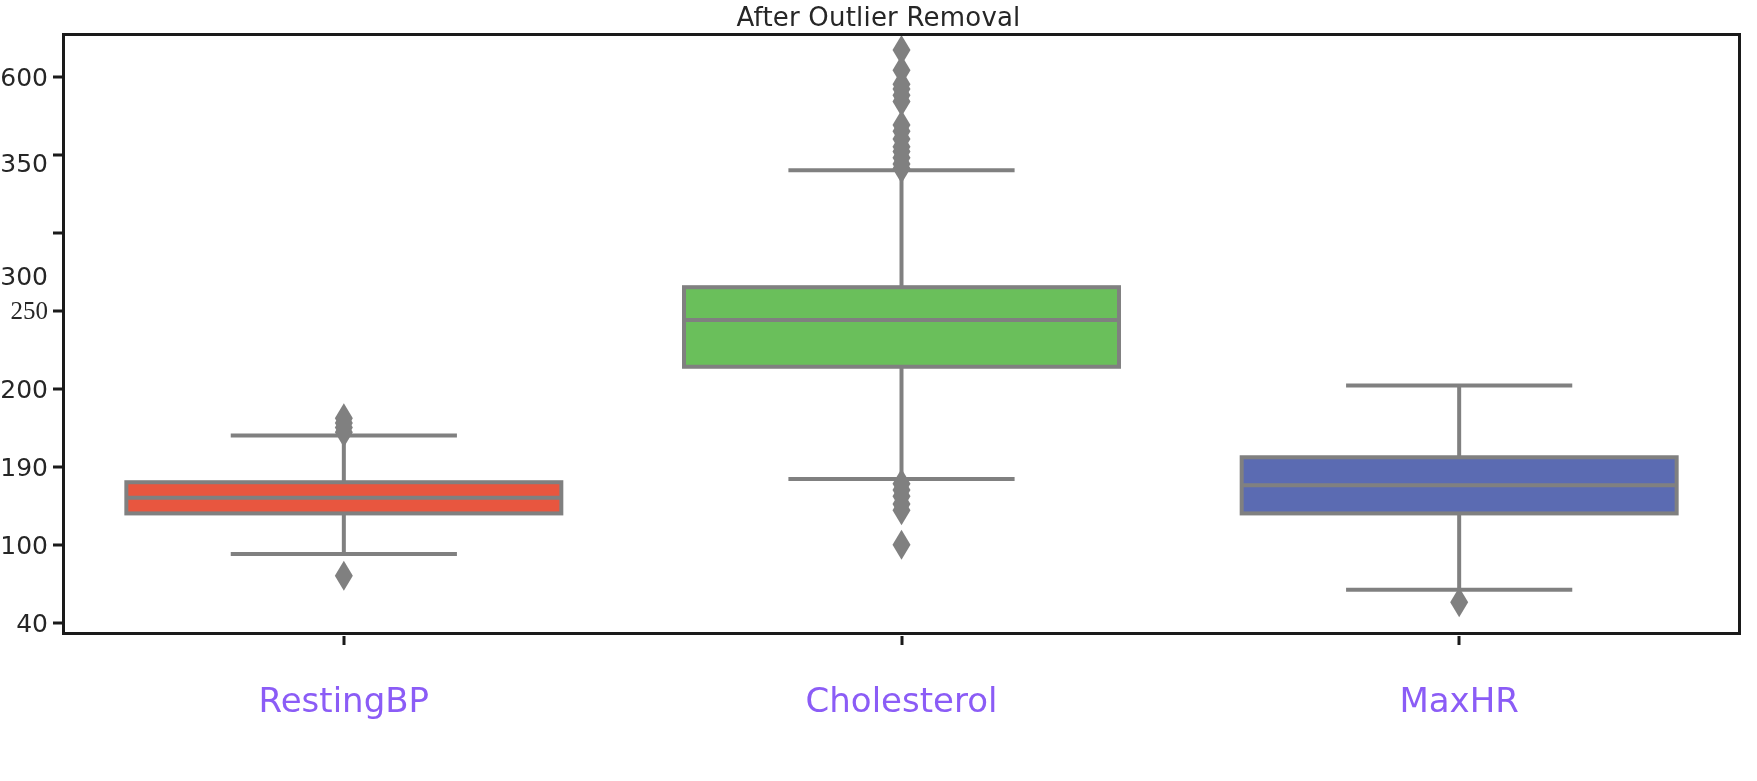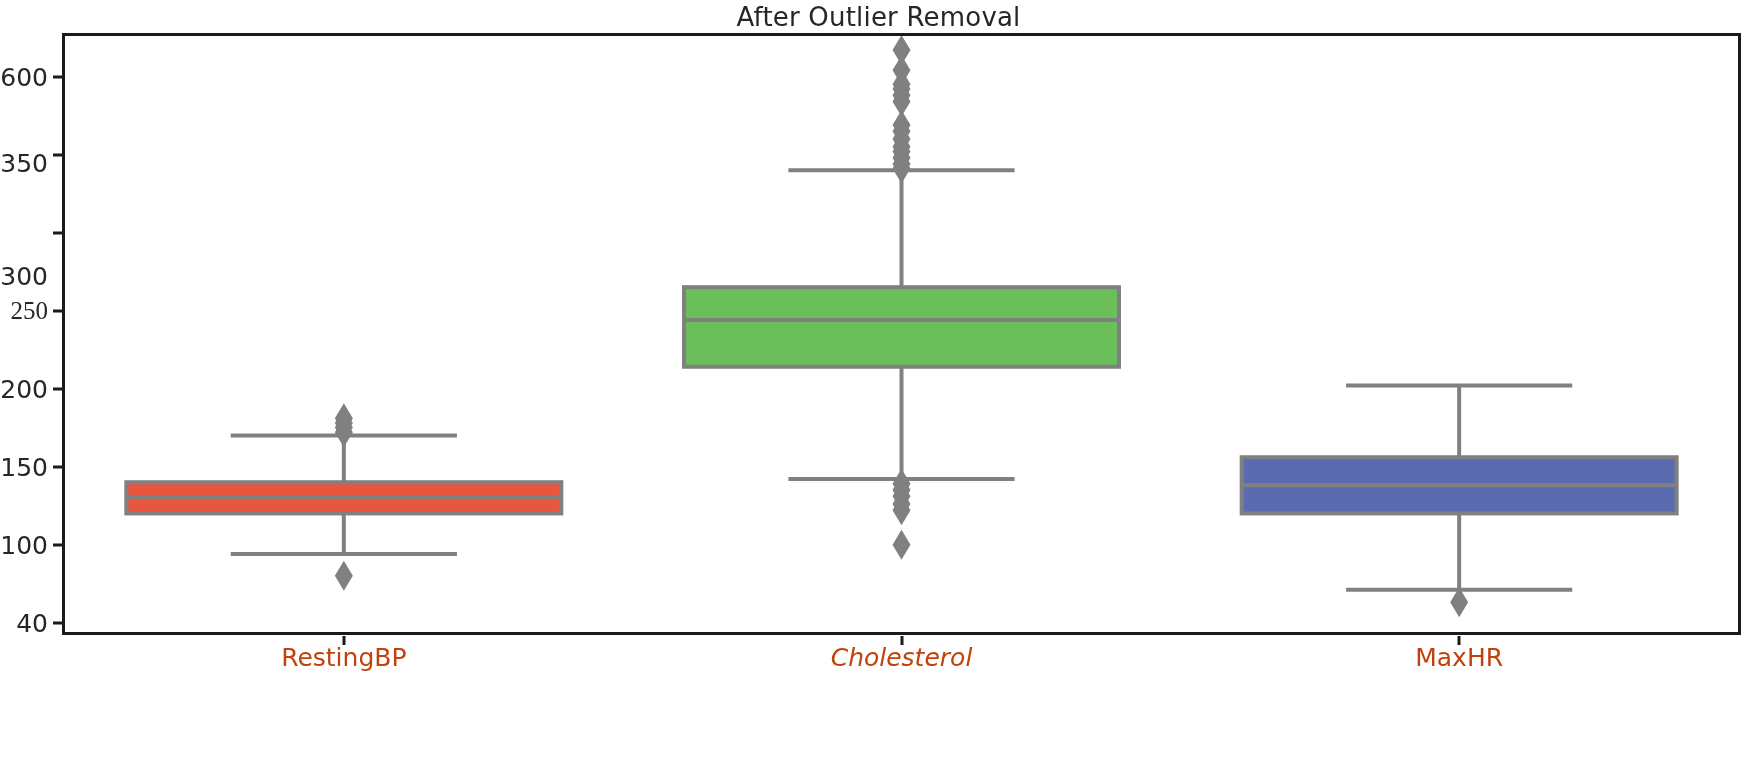--- a/index.html
+++ b/index.html
@@ -73,45 +73,46 @@
   }
   #xtick-labels {
     position: absolute;
     left: 62px;
     top: 643px;
     width: 1679px;
     height: 40px;
   }
   .xtick-label {
     position: absolute;
-    font-size: 25px;
-    color: #c2410c;
+    font-size: 34px;
+    color: #8b5cf6;
     transform: translateX(-50%);
     white-space: nowrap;
+    margin-top: 37px;
   }
   .xtick-mark {
     position: absolute;
     top: 636px;
     width: 3px;
     height: 9px;
     background: #1a1a1a;
     transform: translateX(-1.5px);
   }
 </style>
 </head>
 <body>
 
 <div id="figure">
 
   <div id="chart-title">After Outlier Removal</div>
 
   <div id="ytick-labels">
       <div class="ytick-label" style="top: 589.639px;">40</div>
       <div class="ytick-label" style="top: 511.628px;">100</div>
-      <div class="ytick-label" style="top: 433.618px;">150</div>
+      <div class="ytick-label" style="top: 433.618px;">190</div>
       <div class="ytick-label" style="top: 355.607px;">200</div>
       <div class="ytick-label" style="top: 277.597px; font-family: Liberation Serif, serif;">250</div>
       <div class="ytick-label" style="top: 199.586px; margin-top: 43px;">300</div>
       <div class="ytick-label" style="top: 130px;">350</div>
       <div class="ytick-label" style="top: 43.5654px;">600</div>
     </div>
 
   <div id="axes">
     <svg id="plot-svg" width="1673" height="596" viewBox="0 0 1673 596">
         <g>
@@ -162,21 +163,21 @@
           <line x1="1281.0718666666664" y1="553.8743455497382" x2="1507.2614666666666" y2="553.8743455497382" stroke="#808080" stroke-width="4"></line>
           <rect x="1176.6766666666665" y="421.2565445026178" width="434.97999999999996" height="56.167539267015684" fill="#5b6bb2" stroke="#808080" stroke-width="4"></rect>
           <line x1="1176.6766666666665" y1="449.34031413612564" x2="1611.6566666666665" y2="449.34031413612564" stroke="#808080" stroke-width="4"></line>
           <polygon points="1394.1666666666665,551.3560209424083 1403.1666666666665,566.3560209424083 1394.1666666666665,581.3560209424083 1385.1666666666665,566.3560209424083" fill="#808080"></polygon>
         </g>
       </svg>
   </div>
 
   <div id="xtick-labels">
       <div class="xtick-label" style="left: 281.833px;">RestingBP</div>
-      <div class="xtick-label" style="left: 839.5px; font-style: italic;">Cholesterol</div>
+      <div class="xtick-label" style="left: 839.5px;">Cholesterol</div>
       <div class="xtick-label" style="left: 1397.17px;">MaxHR</div>
     </div>
 
 <div class="ytick-mark" style="top: 622.639px;"></div>
     <div class="ytick-mark" style="top: 544.628px;"></div>
     <div class="ytick-mark" style="top: 466.618px;"></div>
     <div class="ytick-mark" style="top: 388.607px;"></div>
     <div class="ytick-mark" style="top: 310.597px;"></div>
     <div class="ytick-mark" style="top: 232.586px;"></div>
     <div class="ytick-mark" style="top: 154.576px;"></div>

